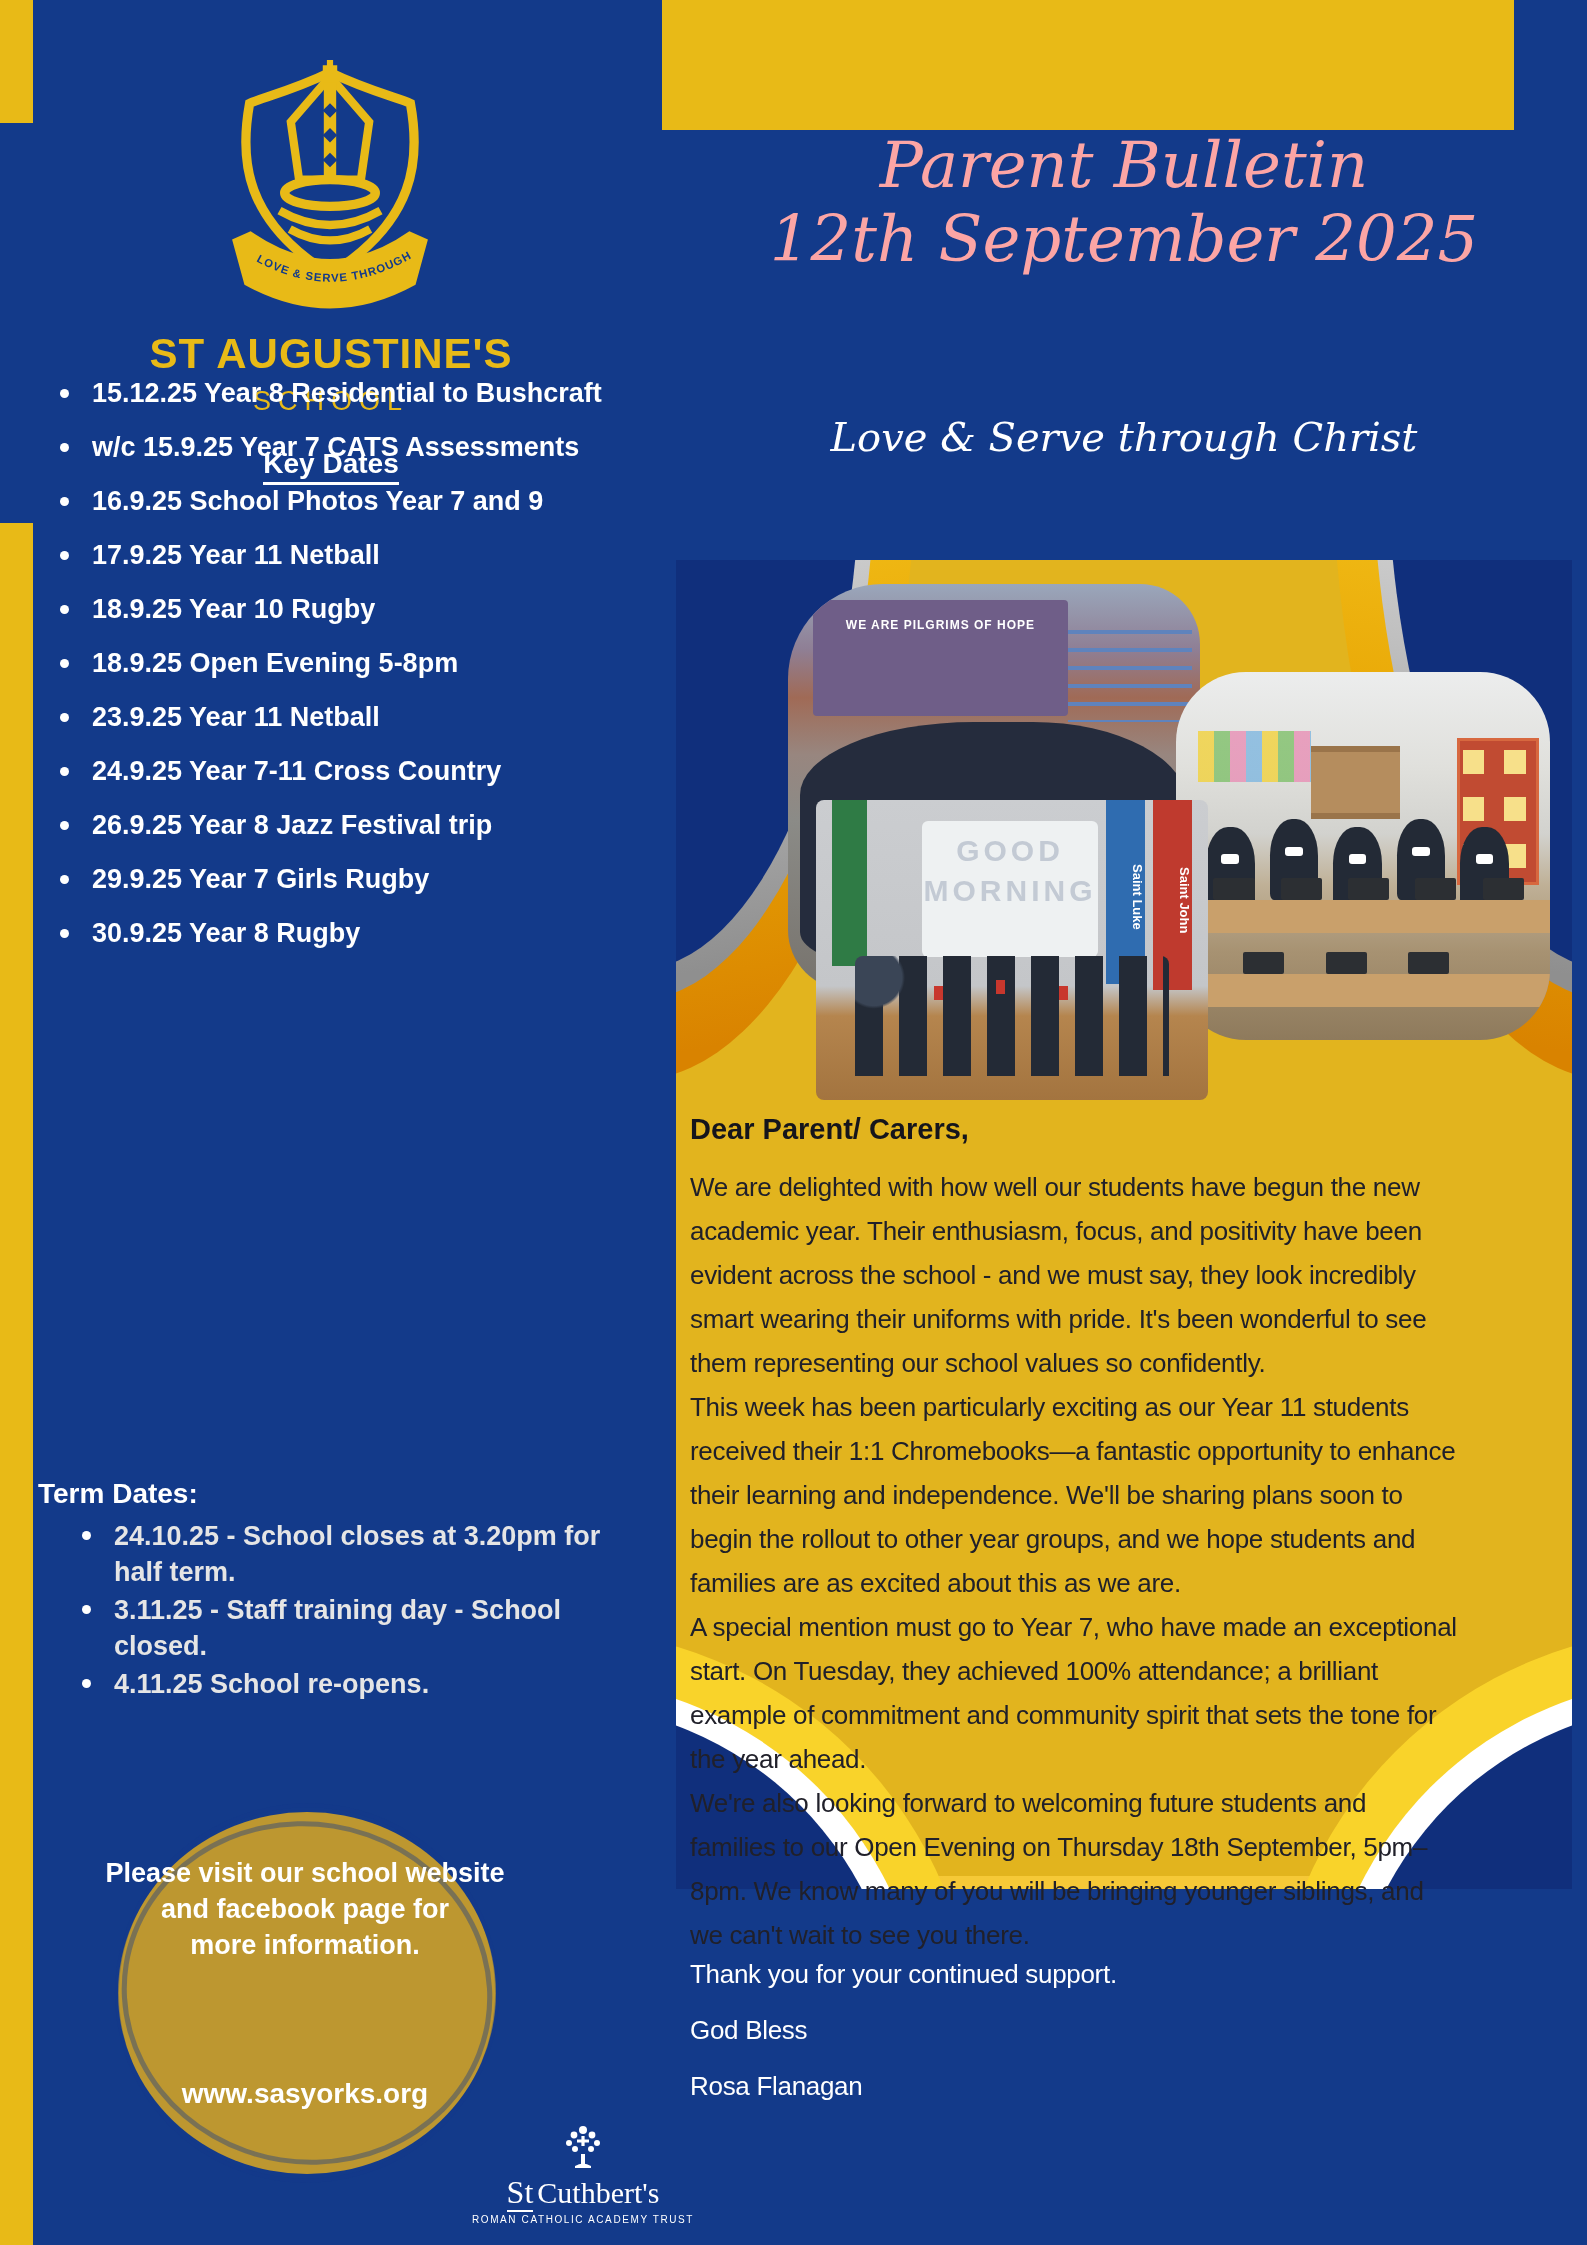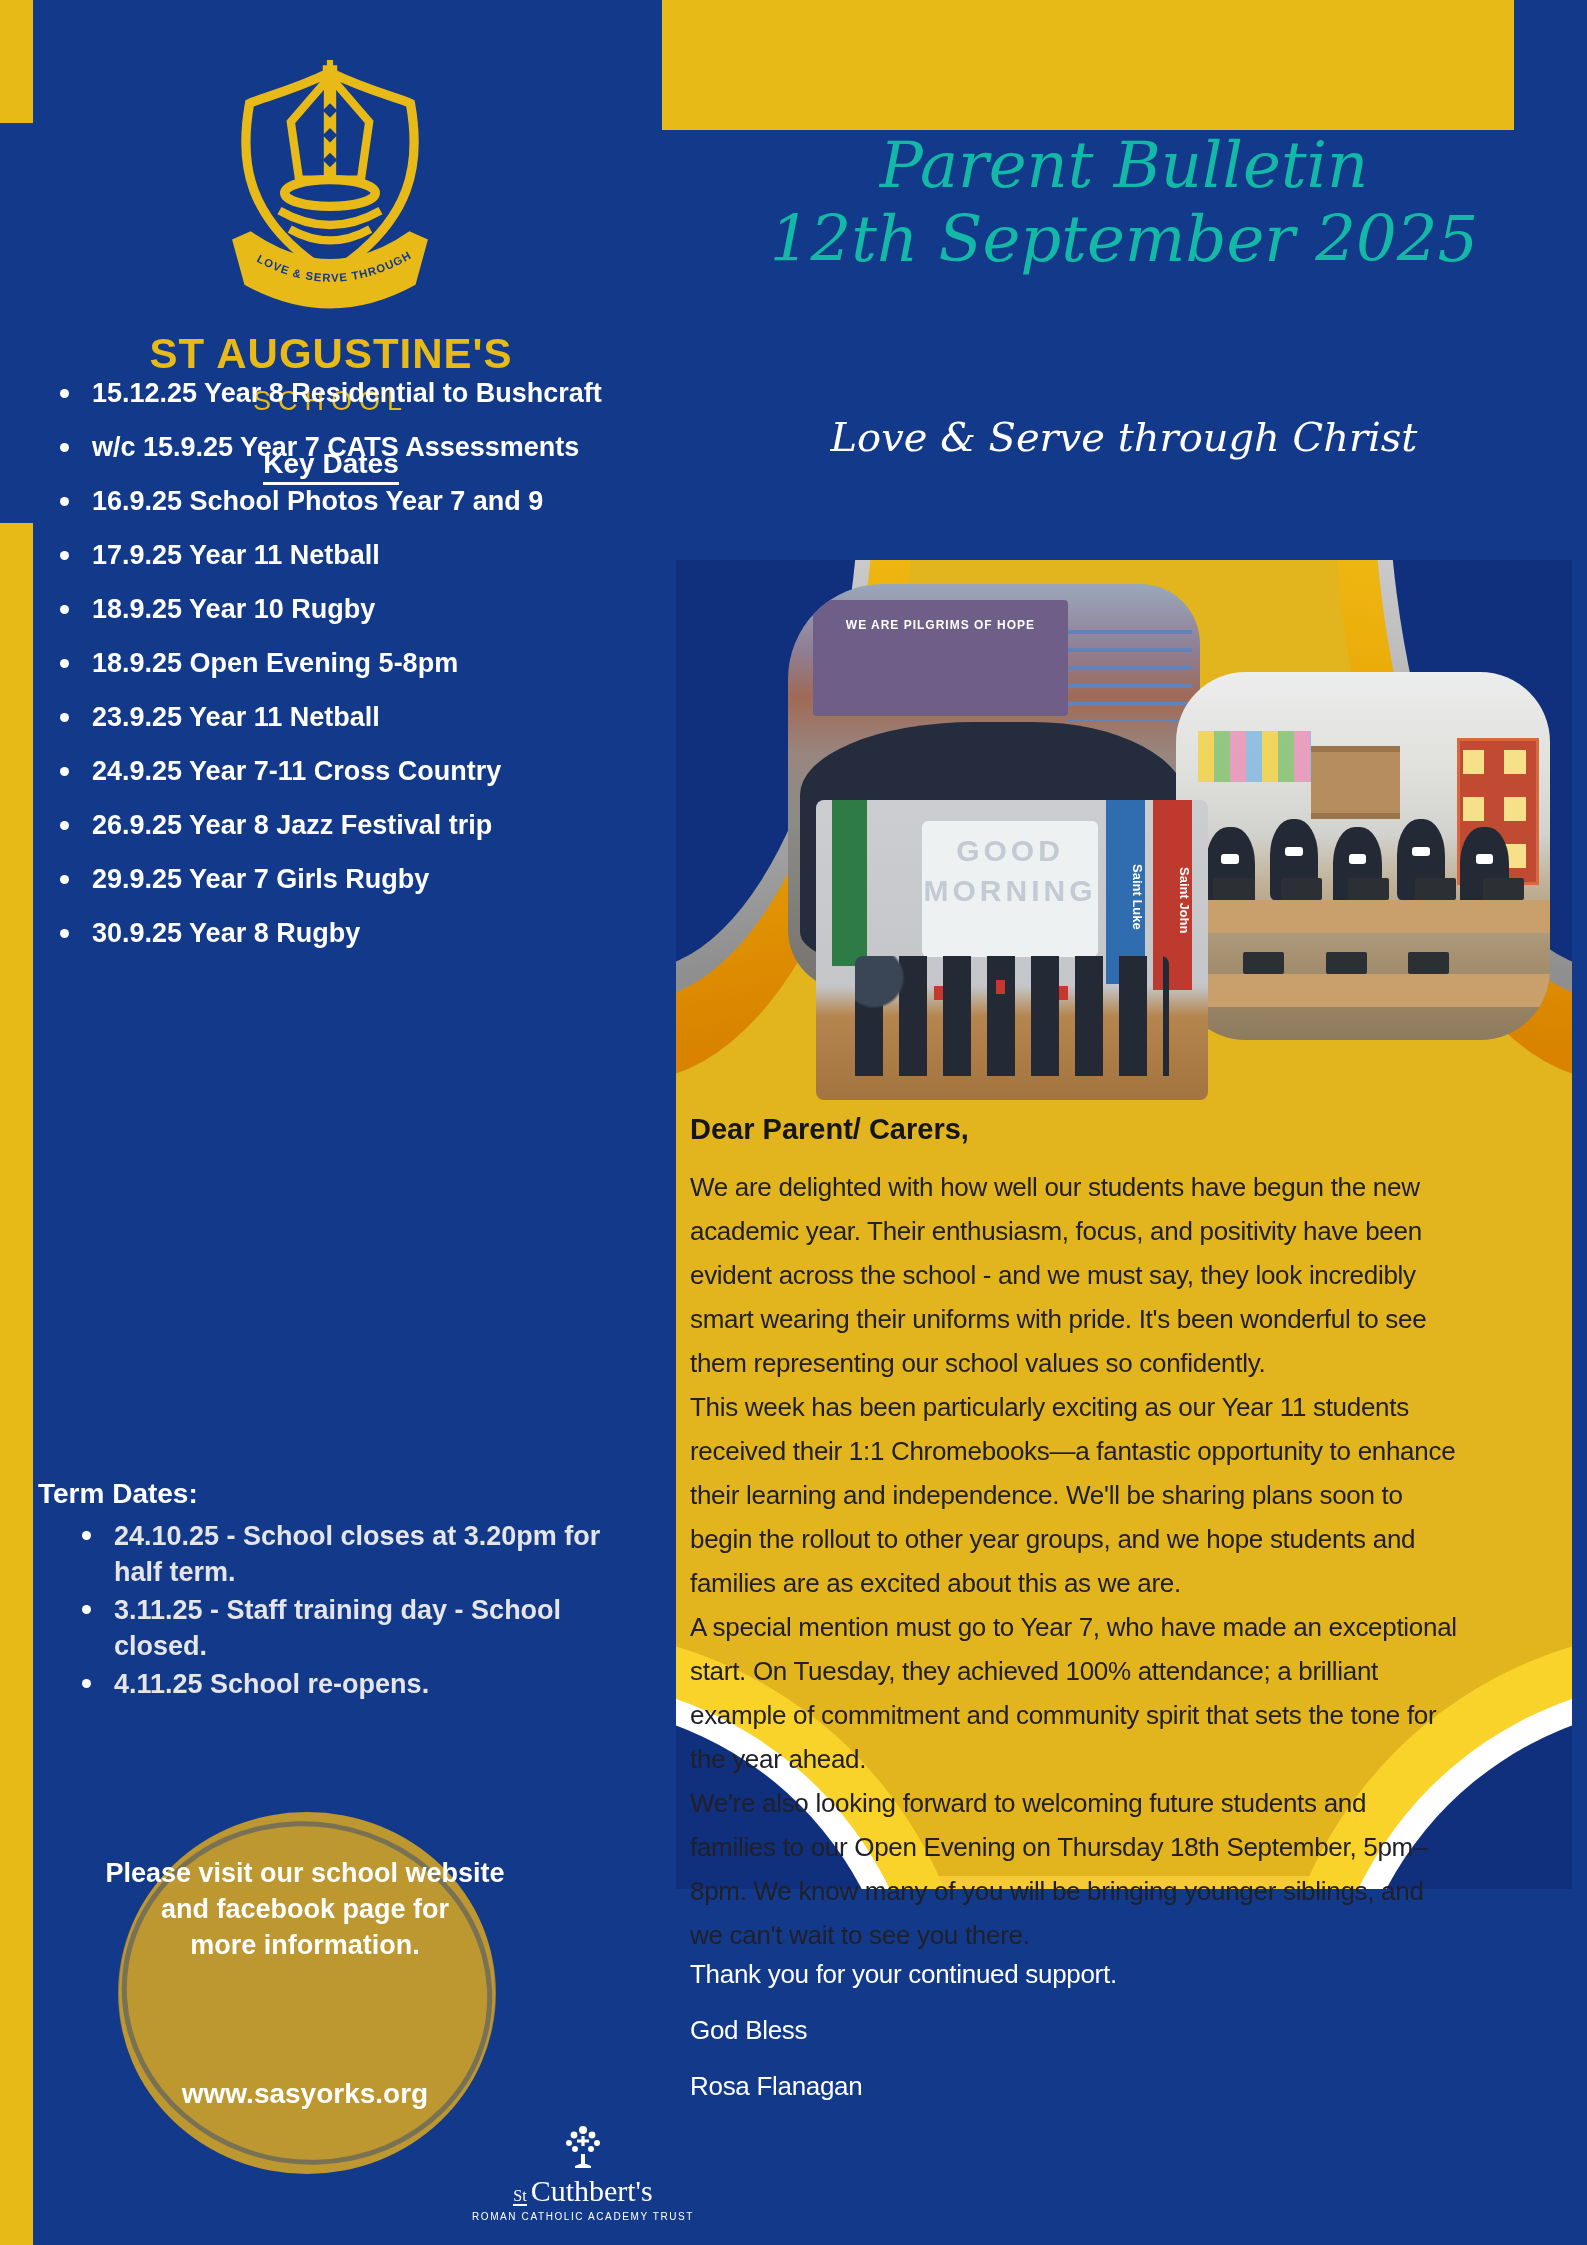--- a/index.html
+++ b/index.html
@@ -7,21 +7,21 @@
         font-family:"Liberation Sans",sans-serif;}
   .abs{position:absolute;}
 
   
   #corner-yellow-tl{left:0;top:0;width:33px;height:123px;background:#e8ba17;}
   #left-yellow-strip{left:0;top:523px;width:33px;height:1722px;background:#e8ba17;}
   #band-top{left:662px;top:0;width:852px;height:130px;background:#e8ba17;}
   #main-yellow{left:676px;top:560px;width:896px;height:1329px;background:#e2b41e;overflow:hidden;}
 
   
-  #title-block{left:676px;top:128px;width:896px;text-align:center;color:#14b8a6;
+  #title-block{left:676px;top:128px;width:896px;text-align:center;color:#fca5a5;
     font-family:"DejaVu Serif",serif;font-style:italic;}
   #title-block .t1{font-size:64px;line-height:74px;}
   #title-block .t2{font-size:64px;line-height:74px;}
   #tagline{left:676px;top:414px;width:896px;text-align:center;color:#fff;
     font-family:"DejaVu Serif",serif;font-style:italic;font-size:40px;}
 
   
   #crest{left:205px;top:58px;}
   #school-name{left:40px;top:330px;width:582px;text-align:center;color:#e8ba17;
     font-weight:bold;font-size:42px;letter-spacing:1px;}
@@ -50,21 +50,21 @@
   #gold-circle::after{content:"";position:absolute;inset:-5px;border-radius:50%;
     border:4px solid rgba(19,57,139,.30);transform:rotate(-7deg) scale(.99,1.02);}
   #circle-note{left:70px;top:1855px;width:470px;text-align:center;color:#fff;font-weight:bold;
     font-size:27px;line-height:36px;z-index:2;}
   #circle-url{left:70px;top:2078px;width:470px;text-align:center;color:#fff;font-weight:bold;
     font-size:28px;z-index:2;}
 
   
   #trust{left:468px;top:2122px;width:230px;text-align:center;color:#fff;z-index:3;}
   #trust .t-name{font-family:"Liberation Serif",serif;font-size:30px;margin-top:2px;}
-  #trust .t-name .st{font-size:16px;border-bottom:2px solid #fff;margin-right:4px;}
+  #trust .t-name .st{font-size:32px;border-bottom:2px solid #fff;margin-right:4px;}
   #trust .t-sub{font-size:10px;letter-spacing:1.6px;margin-top:3px;}
 
   
   .fl,.flb{position:absolute;overflow:hidden;pointer-events:none;}
   .fl{width:250px;height:540px;}
   .fl .ring{position:absolute;border-radius:50%;}
   .fl .g{left:-320px;top:-760px;width:560px;height:1280px;
      background:linear-gradient(170deg,#f9d32a 40%,#e8a504 75%,#d98300 95%);}
   .fl .s{left:-280px;top:-680px;width:480px;height:1120px;
      background:linear-gradient(170deg,#ffffff 30%,#bfbfbf 70%,#8f8f8f 95%);}

